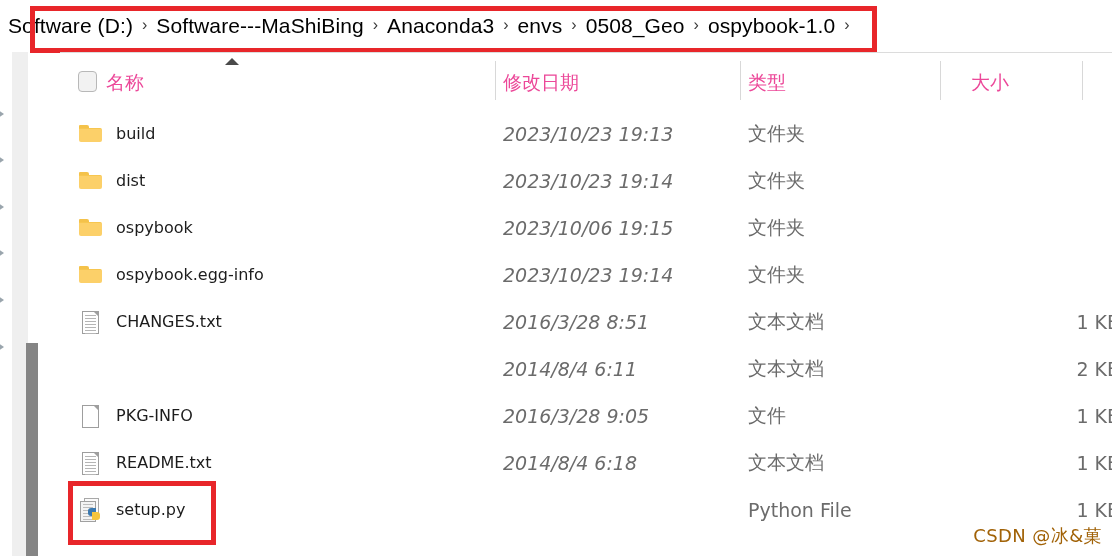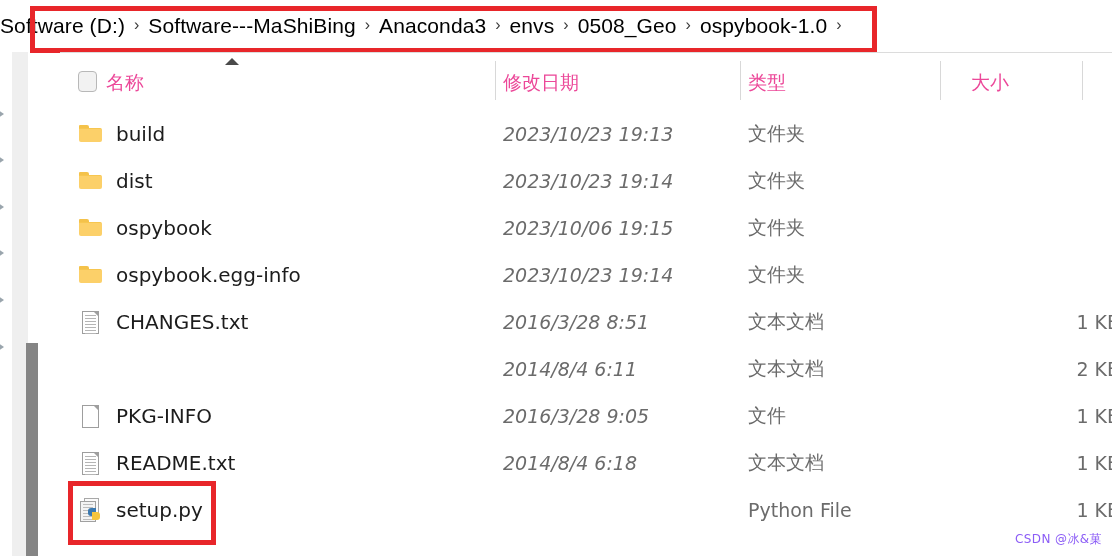--- a/index.html
+++ b/index.html
@@ -42,21 +42,21 @@
     background: #858585;
   }
 
   
   #breadcrumb {
     position: absolute;
     left: 0; top: 0;
     width: 892px; height: 52px;
     display: flex;
     align-items: center;
-    padding-left: 0;
+    padding-left: 8px;
     white-space: nowrap;
     overflow: hidden;
   }
   .crumb {
     font-size: 21px;
     color: #000000;
     letter-spacing: 0.1px;
   }
   .crumb-sep {
     font-size: 16px;
@@ -153,21 +153,21 @@
   .cell-size {
     position: absolute;
     left: 940px;
     width: 120px;
     text-align: right;
     font-size: 19px;
     color: #6b6b6b;
     font-family: "DejaVu Sans", "Liberation Sans", sans-serif;
   }
   .row-name-text {
-    font-size: 20px;
+    font-size: 16px;
     color: #1c1c1c;
     margin-left: 12px;
     font-family: "DejaVu Sans", "Liberation Sans", sans-serif;
   }
   .icon-box {
     width: 26px; height: 26px;
     position: relative;
     flex: 0 0 26px;
   }
 
@@ -243,22 +243,22 @@
     left: 68px; top: 481px;
     width: 148px; height: 64px;
     border: 5px solid #e8262a;
     pointer-events: none;
   }
 
   
   #watermark {
     position: absolute;
     right: 10px; bottom: 8px;
-    font-size: 12px;
-    color: #8b5cf6;
+    font-size: 18px;
+    color: #a16207;
     font-family: "DejaVu Sans", "Liberation Sans", sans-serif;
     letter-spacing: 0.4px;
   }
 </style>
 </head>
 <body>
 
 <div id="nav-pane">
   <div id="nav-chevrons">
       <div class="nav-chevron" style="top: 57px;"></div>

